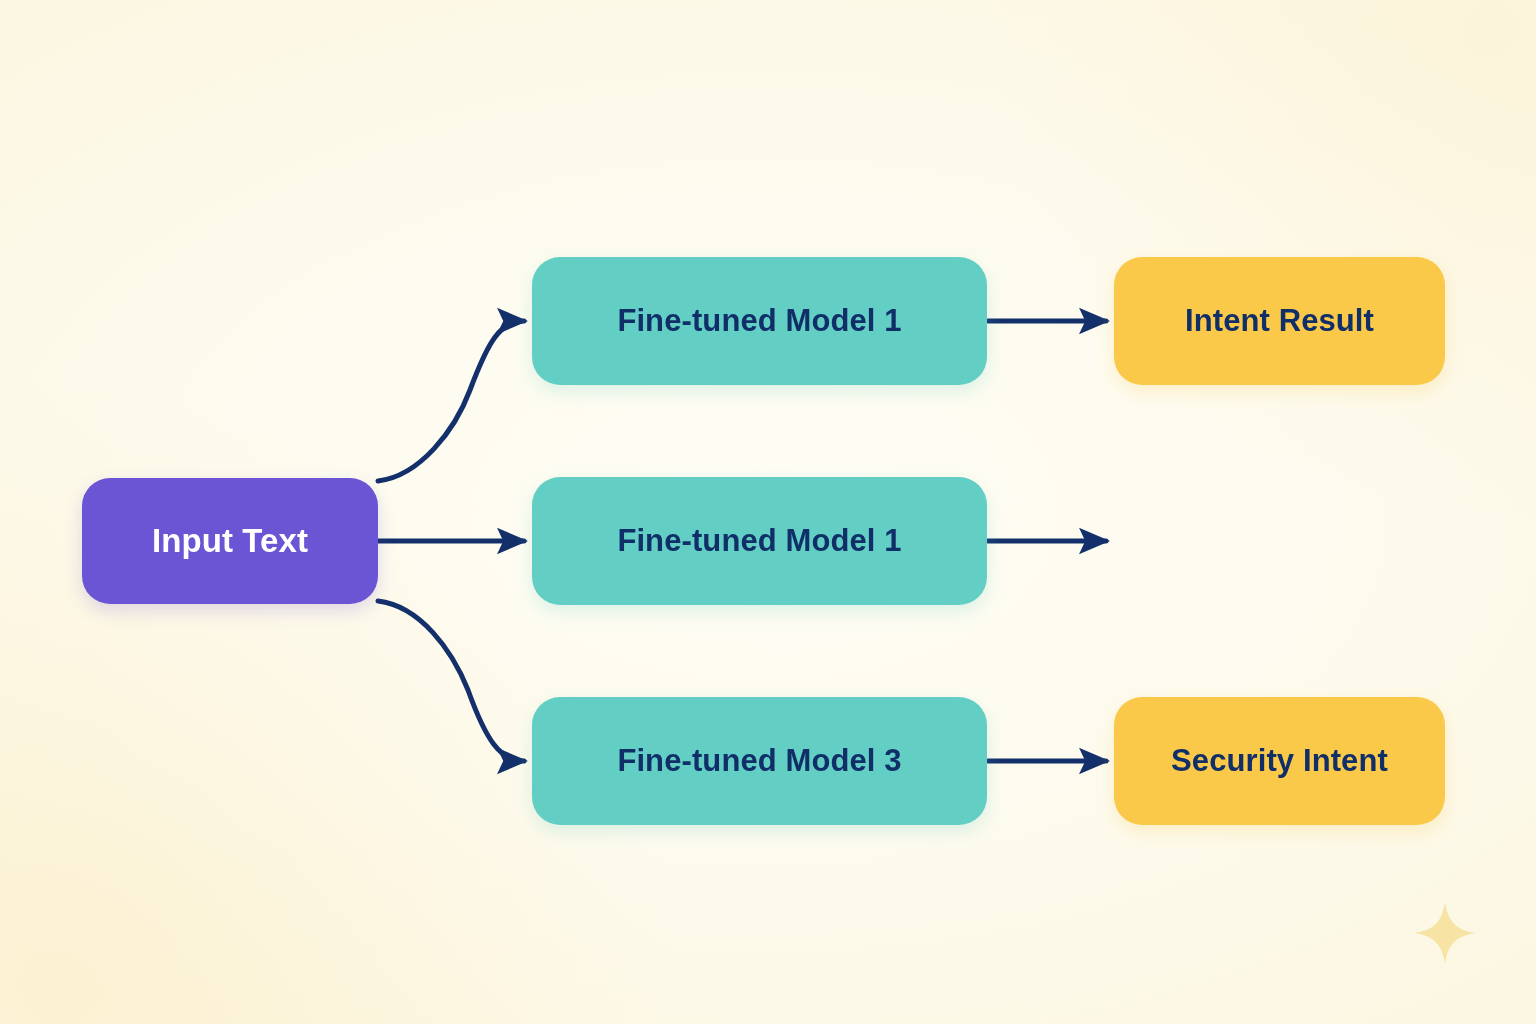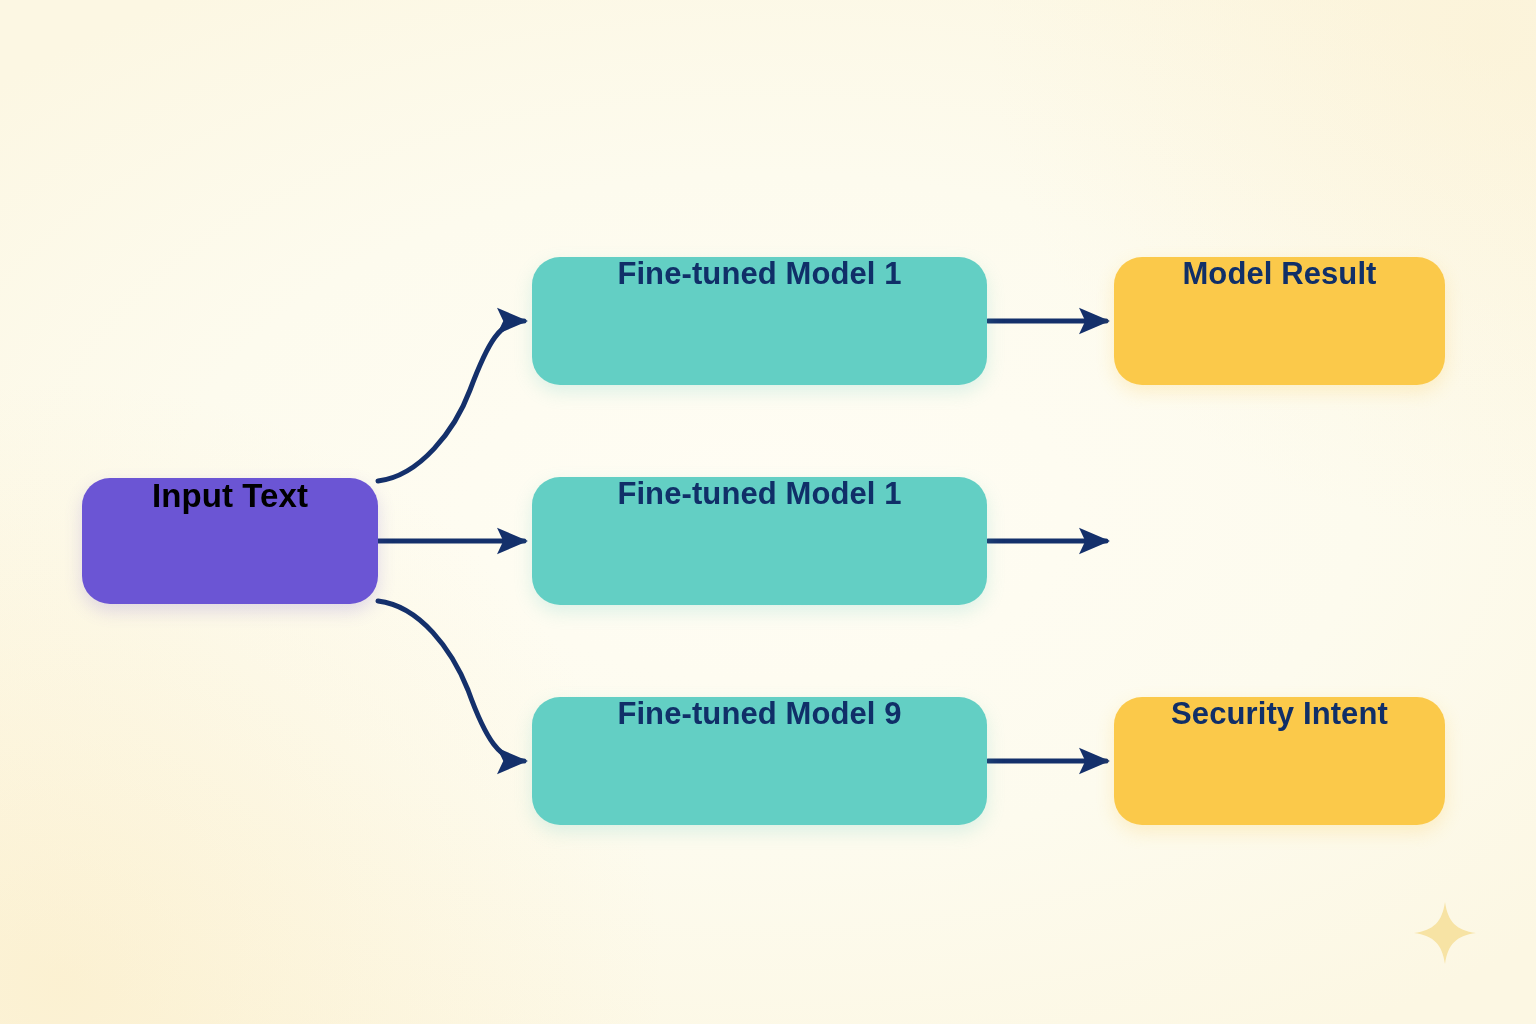--- a/index.html
+++ b/index.html
@@ -33,40 +33,40 @@
   #edges-layer {
     position: absolute;
     left: 0;
     top: 0;
     width: 1536px;
     height: 1024px;
   }
   .node {
     position: absolute;
     display: flex;
-    align-items: flex-start;
+    align-items: center;
     justify-content: center;
     box-sizing: border-box;
     border-radius: 26px;
     text-align: center;
     line-height: 1.1;
     letter-spacing: 0.1px;
   }
   .node-label {
     display: block;
     white-space: nowrap;
   }
   
   .node-input {
     left: 82px;
     top: 478px;
     width: 296px;
     height: 126px;
     background: #6b55d4;
-    color: #000000;
+    color: #ffffff;
     font-size: 33px;
     font-weight: bold;
     border-radius: 28px;
     box-shadow: 0 7px 18px rgba(107,85,212,0.20);
   }
   
   .node-model {
     left: 532px;
     width: 455px;
     height: 128px;
@@ -132,25 +132,25 @@
     <span class="node-label">Input Text</span>
   </div>
 
   <div class="node node-model row-1">
     <span class="node-label">Fine-tuned Model 1</span>
   </div>
   <div class="node node-model row-2">
     <span class="node-label">Fine-tuned Model 1</span>
   </div>
   <div class="node node-model row-3">
-    <span class="node-label">Fine-tuned Model 9</span>
+    <span class="node-label">Fine-tuned Model 3</span>
   </div>
 
   <div class="node node-result row-1">
-    <span class="node-label">Model Result</span>
+    <span class="node-label">Intent Result</span>
   </div>
   <div class="node node-result row-3">
     <span class="node-label">Security Intent</span>
   </div>
 
   <svg id="sparkle-icon" viewBox="0 0 66 66">
     <path d="M33 2 C36 22 44 30 64 33 C44 36 36 44 33 64 C30 44 22 36 2 33 C22 30 30 22 33 2 Z" fill="#f7e3a4"></path>
   </svg>
 
 </div>

